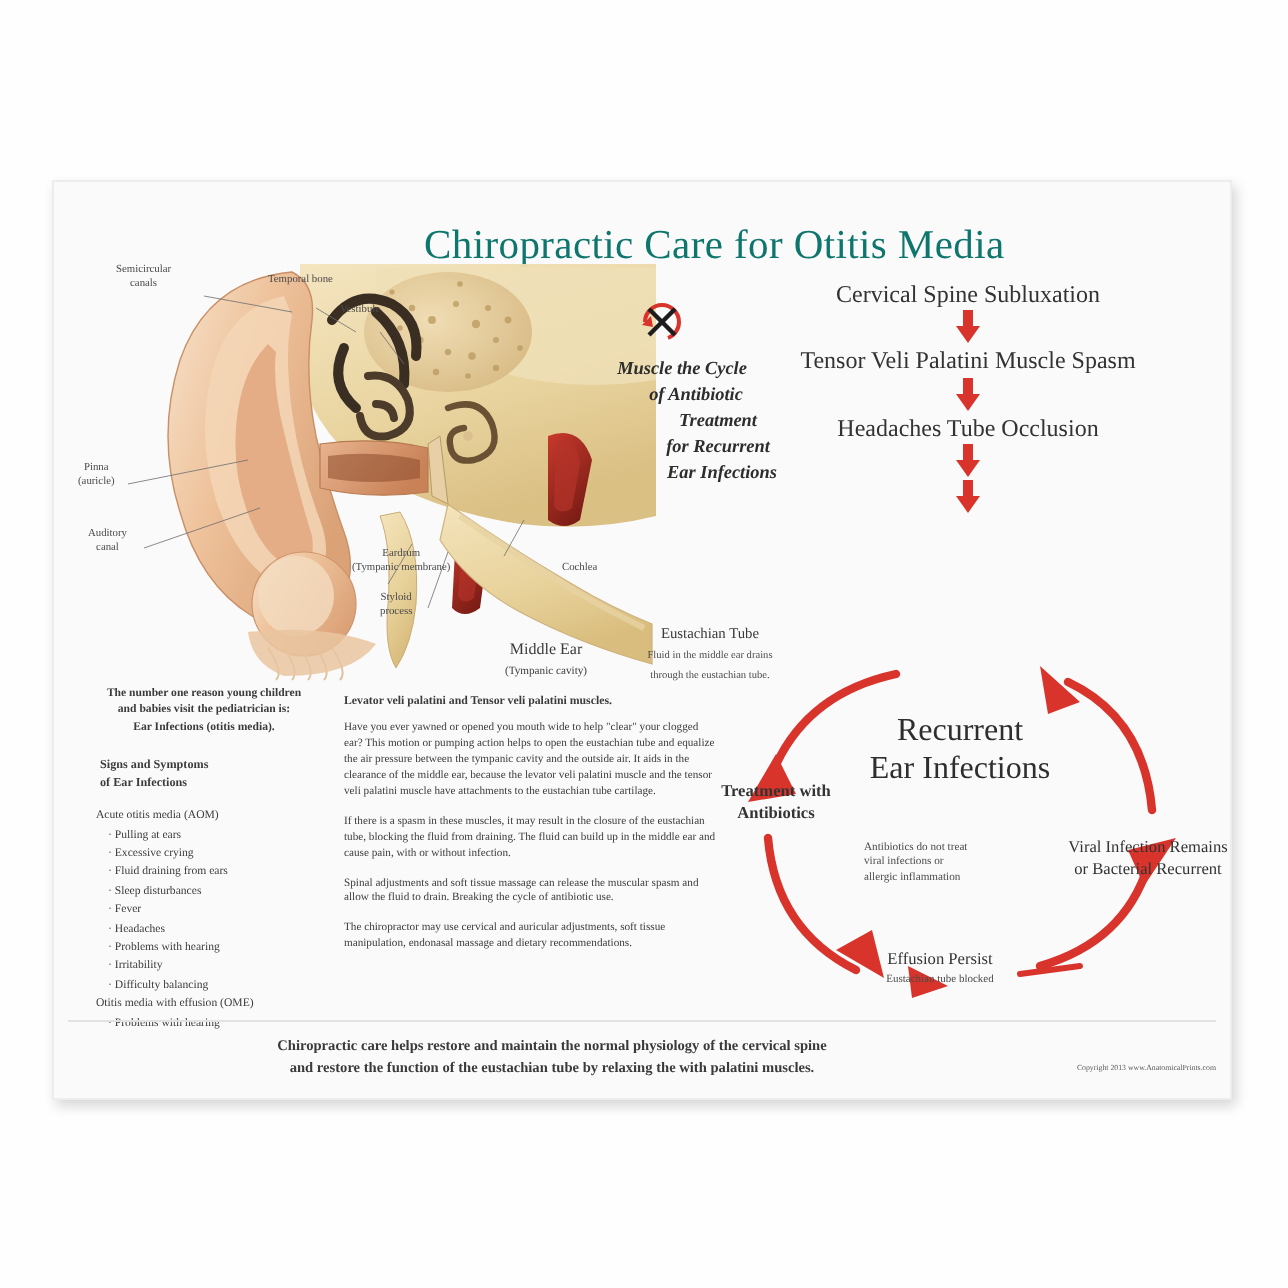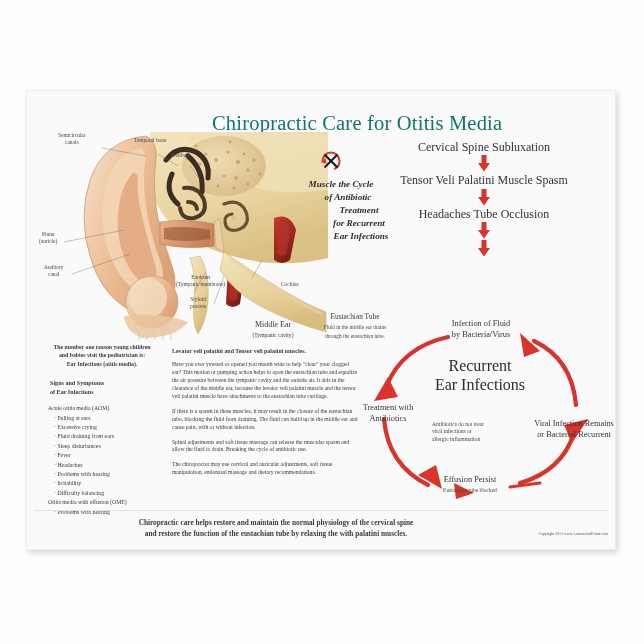--- a/index.html
+++ b/index.html
@@ -52,21 +52,21 @@
   #flow{position:absolute;left:330px;top:50px;width:256px;text-align:center;}
   .flowstep{font-size:12px;color:#333;line-height:1.2;}
   .arrowdown{margin:1px auto 1px;display:block;}
 
   
   #cycle{position:absolute;left:318px;top:225px;width:272px;height:190px;}
   #cycle svg{position:absolute;left:0;top:0;}
   .cyc{position:absolute;text-align:center;color:#333;}
   #cyc-top{left:72px;top:4px;width:130px;font-size:8.3px;line-height:1.28;}
   #cyc-center{left:46px;top:42px;width:180px;font-size:16px;line-height:1.16;color:#2e2e2e;}
-  #cyc-left{left:-4px;top:88px;width:96px;font-size:8.3px;line-height:1.28;}
+  #cyc-left{left:-4px;top:76px;width:96px;font-size:8.3px;line-height:1.28;font-weight:bold;}
   #cyc-leftsub{left:88px;top:106px;width:92px;font-size:5.6px;line-height:1.32;text-align:left;color:#4b4b4b;}
   #cyc-right{left:178px;top:104px;width:104px;font-size:8.3px;line-height:1.28;}
   #cyc-bottom{left:66px;top:160px;width:120px;font-size:8.3px;line-height:1.2;}
   #cyc-bottomsub{left:66px;top:172px;width:120px;font-size:5.5px;color:#4b4b4b;}
 
   
   #leftcol{position:absolute;left:12px;top:253px;width:128px;color:#3b3b3b;}
   #lc-head{font-size:5.8px;font-weight:bold;text-align:center;line-height:1.45;}
   #lc-sub{margin-top:11px;margin-left:12px;font-size:6.1px;font-weight:bold;line-height:1.4;}
   #lc-list{margin-top:8px;margin-left:10px;font-size:5.8px;line-height:1.62;}
@@ -297,24 +297,20 @@
           <path d="M44 62 L30 86 L54 82 Z" fill="#d8342b"></path>
           <path d="M74 160 L98 174 L92 150 Z" fill="#d8342b"></path>
           <path d="M228 128 L244 104 L220 110 Z" fill="#d8342b"></path>
           <path d="M196 36 L176 18 L180 42 Z" fill="#d8342b"></path>
 
           <path d="M110 168 L130 178 L112 184 Z" fill="#d8342b"></path>
 
           <line x1="166" y1="172" x2="196" y2="168" stroke="#d8342b" stroke-width="3" stroke-linecap="round"></line>
         </svg>
 
-        <div class="cyc" id="cyc-top">
-          <span>Infection of Fluid</span><br>
-          <span>by Bacteria/Virus</span>
-        </div>
         <div class="cyc" id="cyc-center">
           <span>Recurrent</span><br>
           <span>Ear Infections</span>
         </div>
         <div class="cyc" id="cyc-left">
           <span>Treatment with</span><br>
           <span>Antibiotics</span>
         </div>
         <div class="cyc" id="cyc-leftsub">
           <span>Antibiotics do not treat</span><br>

